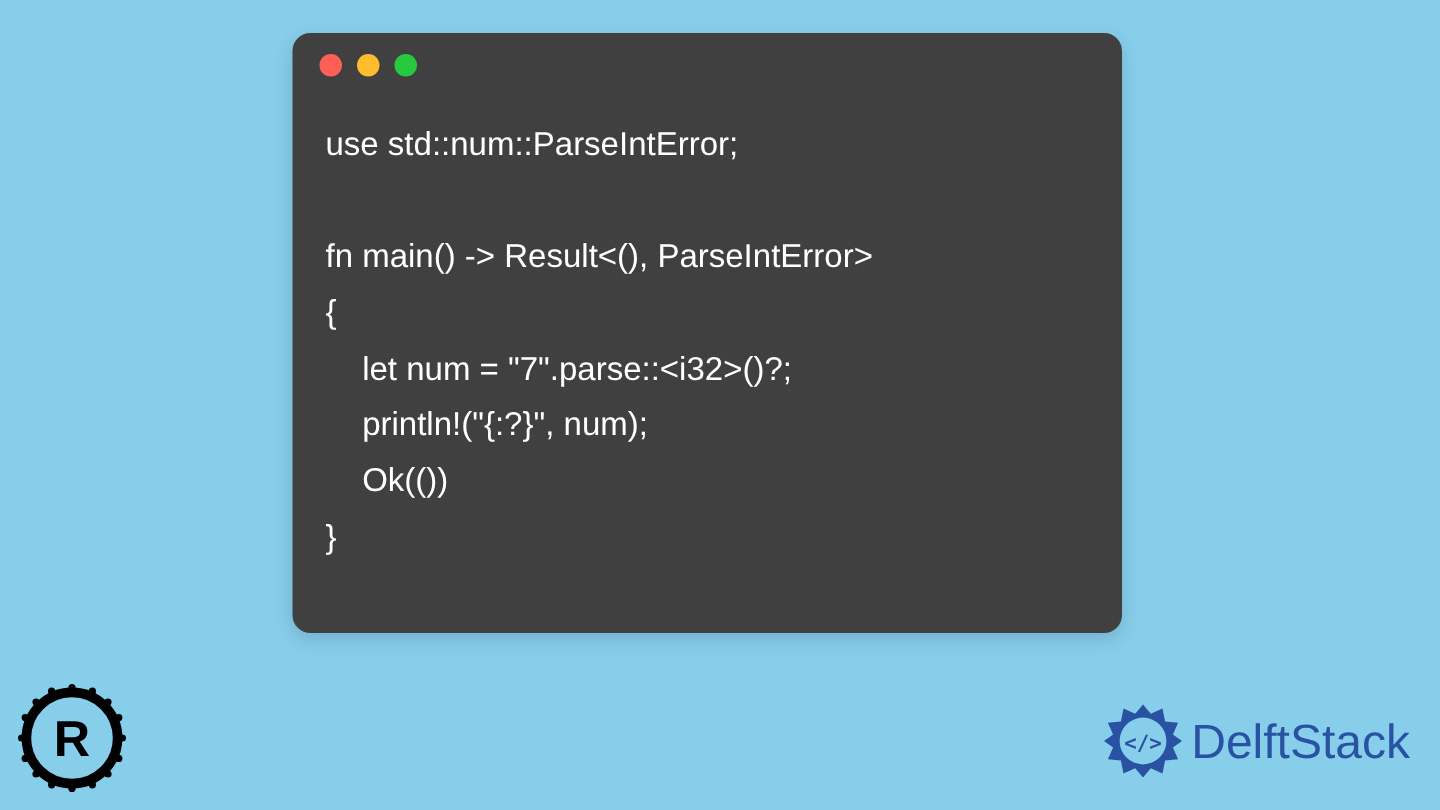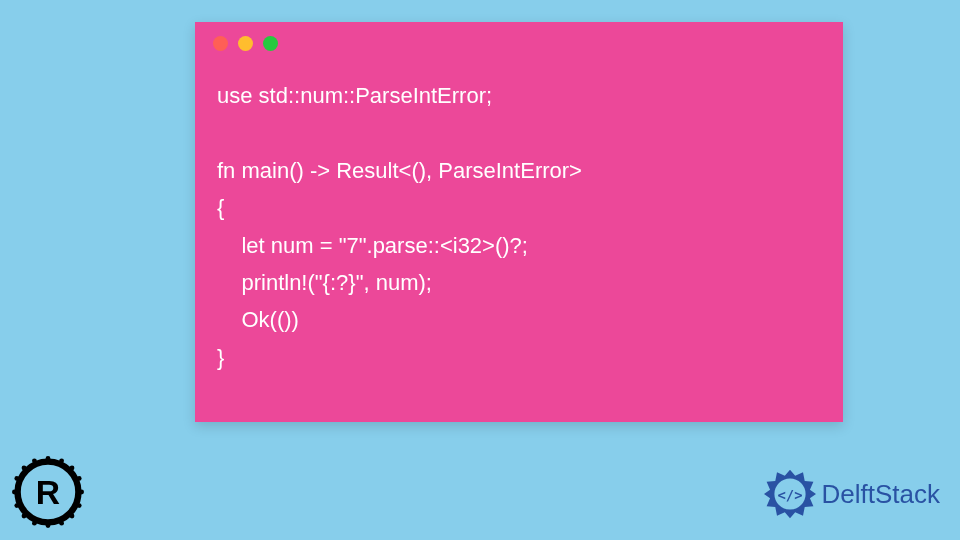--- a/index.html
+++ b/index.html
@@ -12,24 +12,24 @@
       height: 540px;
       background: #87ceeb;
       position: relative;
       font-family: Arial, Helvetica, sans-serif;
       overflow: hidden;
     }
     .code-window {
       position: absolute;
       top: 22px;
       left: 195px;
-      width: 648px;
+      width: 553px;
       height: 400px;
-      background: #ec4899;
-      border-radius: 0;
+      background: #404040;
+      border-radius: 12px;
       box-shadow: 0 4px 12px rgba(0,0,0,0.15);
     }
     .window-controls {
       display: flex;
       gap: 10px;
       padding: 14px 18px 8px 18px;
     }
     .dot {
       width: 15px;
       height: 15px;
@@ -62,21 +62,21 @@
       align-items: center;
       gap: 6px;
     }
     .delftstack-icon {
       width: 52px;
       height: 52px;
       position: relative;
     }
     .delftstack-text {
       color: #2952a3;
-      font-size: 26px;
+      font-size: 32px;
       font-weight: 500;
     }
   </style>
 </head>
 <body>
 
 <div class="code-window">
   <div class="window-controls">
     <div class="dot dot-red"></div>
     <div class="dot dot-yellow"></div>

